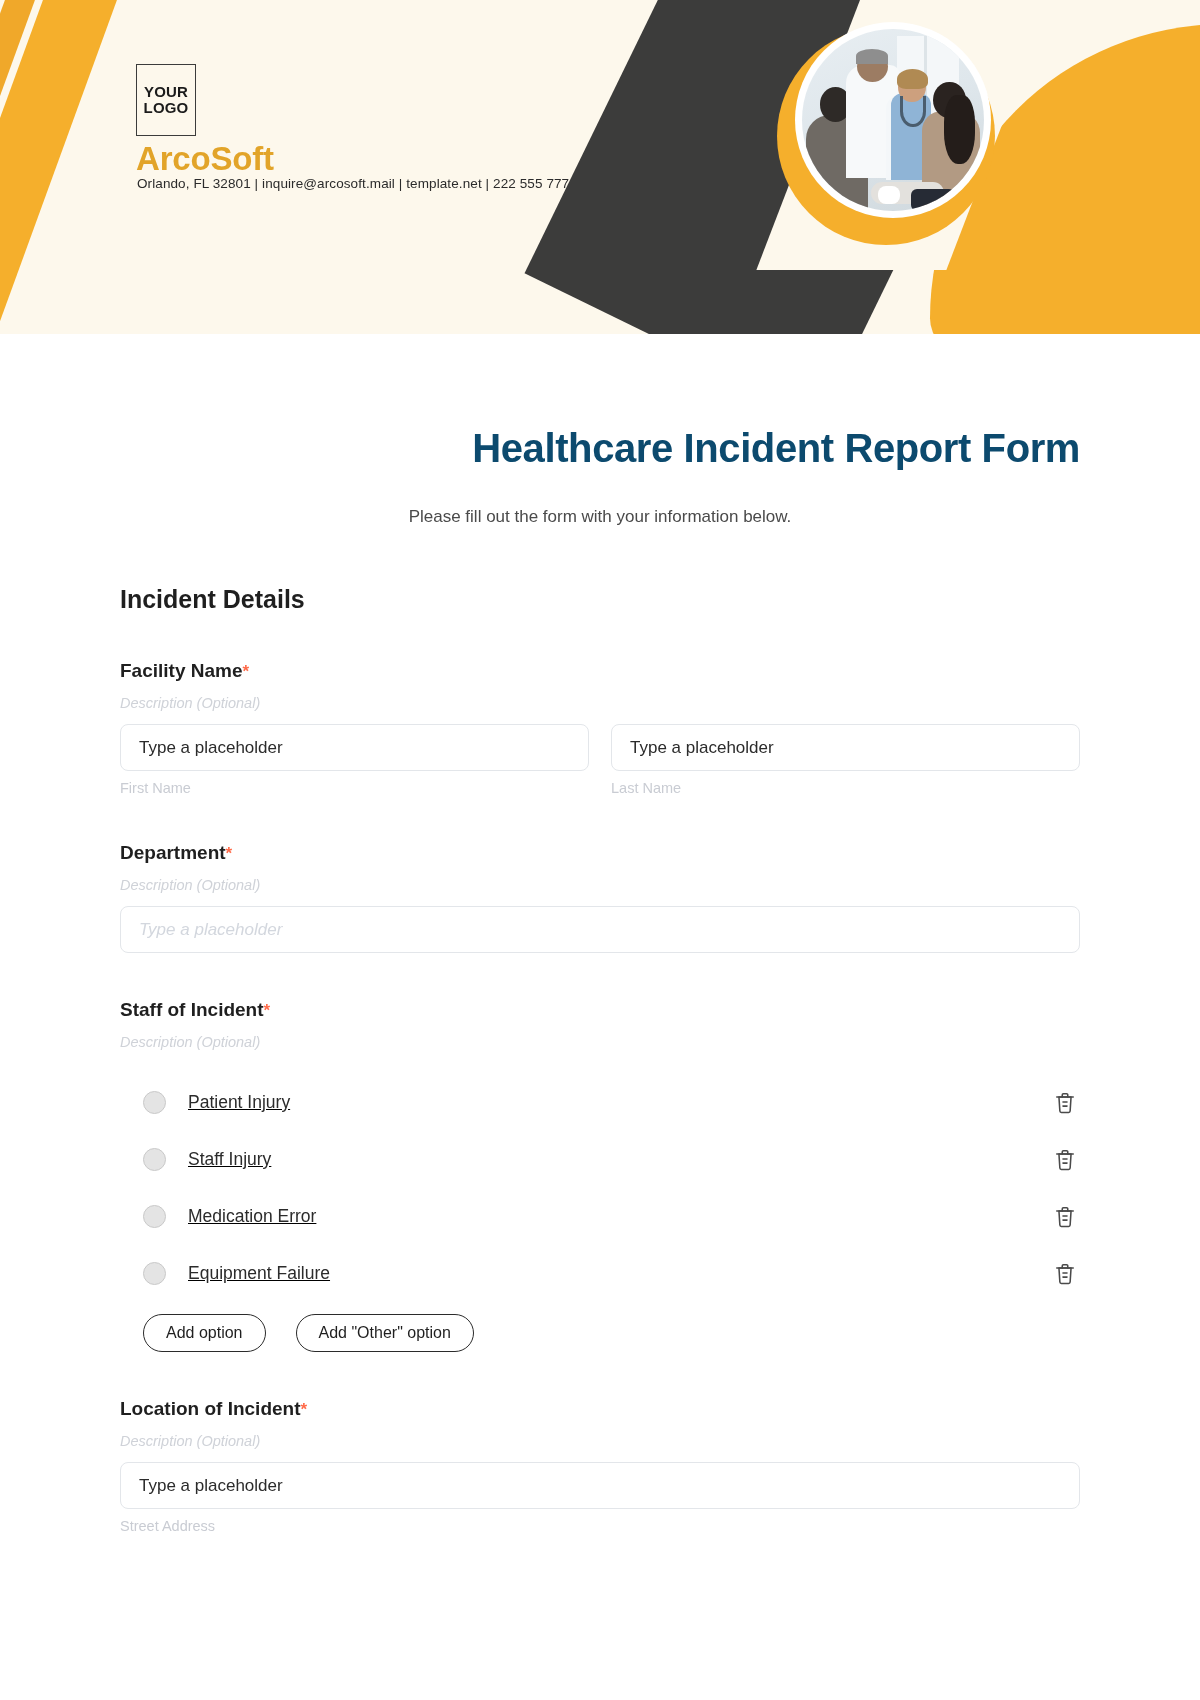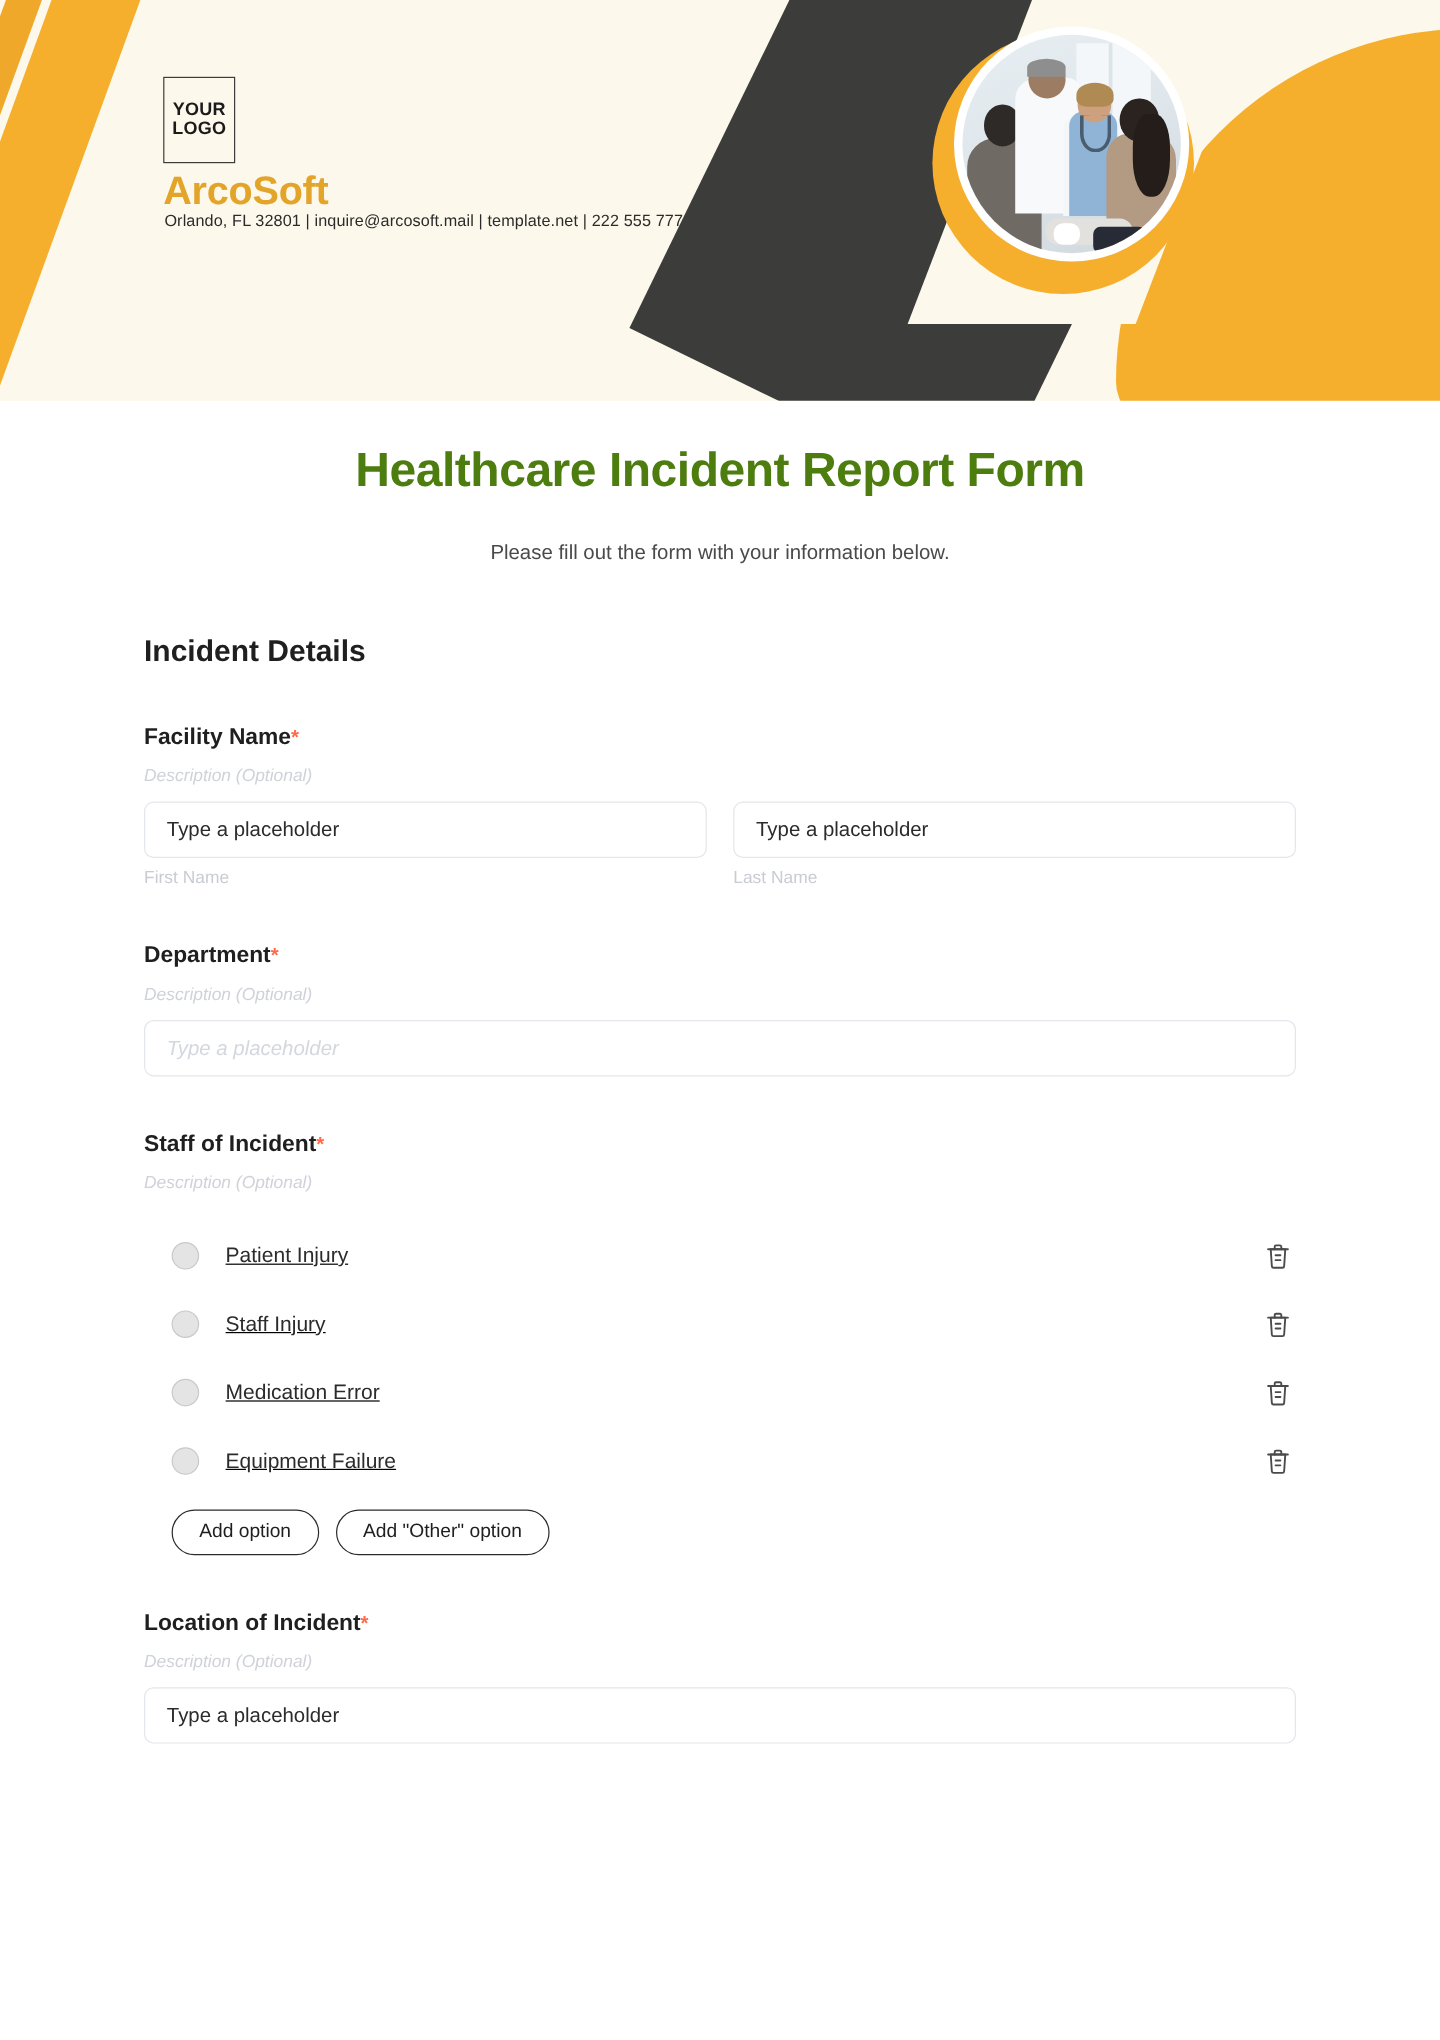--- a/index.html
+++ b/index.html
@@ -125,23 +125,23 @@
     font-size: 13.5px; color: #2b2b2b; letter-spacing: .1px;
   }
 
   
   .form {
     position: relative;
     width: 1200px;
     padding: 0 120px;
   }
   .form-title {
-    text-align: center;
-    font-size: 40px; font-weight: 700; color: #4d7c0f;
-    margin-top: 36px;
+    text-align: right;
+    font-size: 40px; font-weight: 700; color: #0c4a6e;
+    margin-top: 92px;
     letter-spacing: -.4px;
   }
   .form-sub {
     text-align: center;
     font-size: 17px; color: #4a4a4a;
     margin-top: 36px;
   }
   .section-title {
     font-size: 25px; font-weight: 700; color: #1f1f1f;
     margin-top: 58px;
@@ -190,21 +190,21 @@
     flex: none;
   }
   .option-label {
     margin-left: 22px;
     font-size: 17.5px;
     color: #2b2b2b;
     flex: 1;
   }
   .trash { width: 22px; height: 24px; flex: none; margin-right: 4px; }
 
-  .pill-row { display: flex; gap: 14px; margin-top: 12px; padding-left: 23px; }
+  .pill-row { display: flex; gap: 30px; margin-top: 12px; padding-left: 23px; }
   .pill {
     border: 1.4px solid #2b2b2b;
     border-radius: 22px;
     height: 38px;
     padding: 0 22px;
     display: flex; align-items: center;
     font-size: 16px; color: #1f1f1f;
     background: #fff;
   }
 </style>
@@ -338,14 +338,17 @@
   </div>
 
   <div class="field">
     <div class="field-label">
       <span>Location of Incident</span><span class="req">*</span>
     </div>
     <div class="field-desc">Description (Optional)</div>
     <div class="input-row">
       <div class="text-input">Type a placeholder</div>
     </div>
+    <div class="sub-label-row">
+      <div class="sub-label">Street Address</div>
+    </div>
   </div>
 </div>
 
 </body></html>

